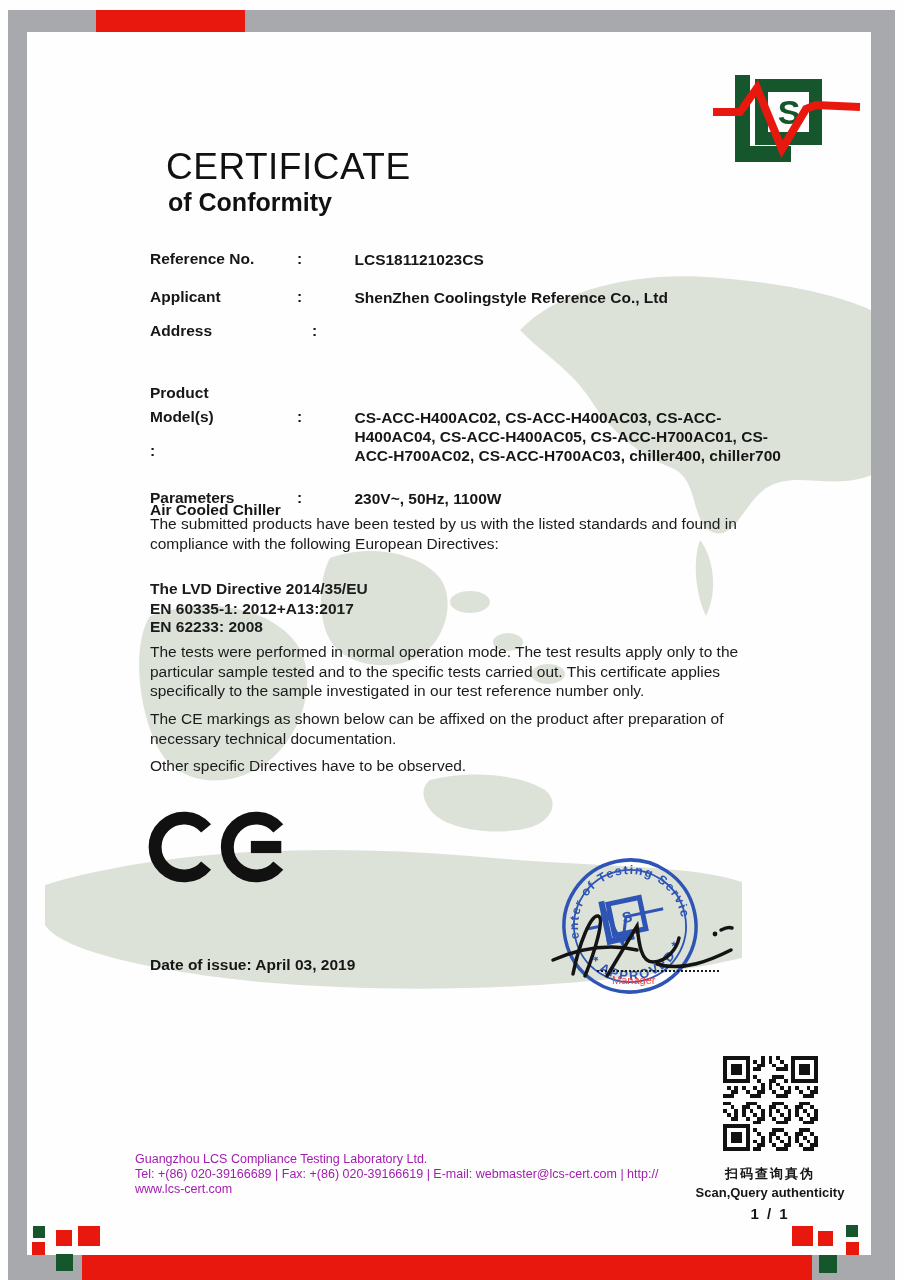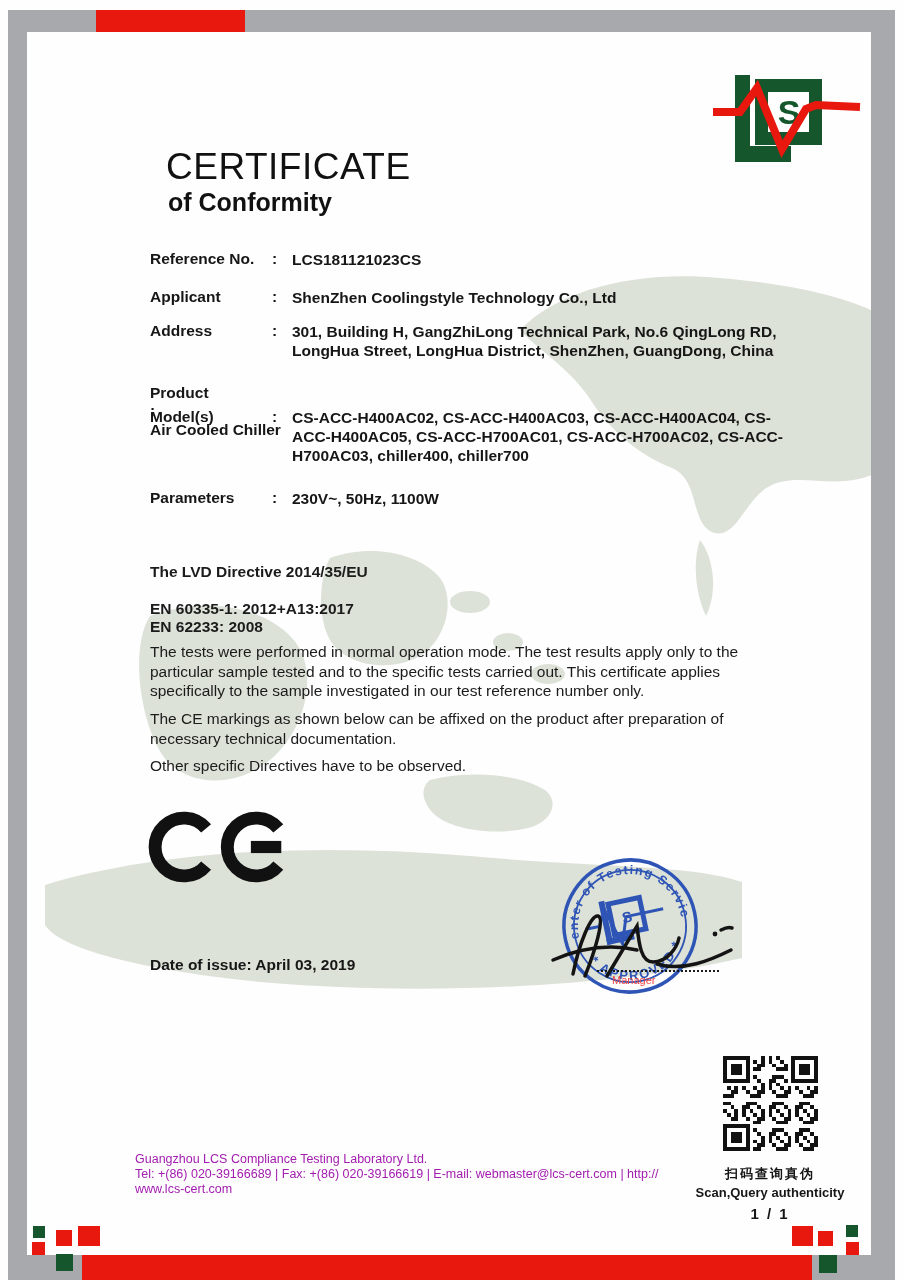--- a/index.html
+++ b/index.html
@@ -14,21 +14,21 @@
   .red{background:#e8180e;}
   .green{background:#15562c;}
   .sq{position:absolute;}
   
   .map{position:absolute; left:0; top:0; z-index:0; pointer-events:none;}
   .content{position:absolute; left:0; top:0; width:904px; height:1280px; z-index:1;}
   
   .title1{position:absolute; left:166px; top:146px; font-size:37px; font-weight:normal; letter-spacing:.5px; color:#111;}
   .title2{position:absolute; left:168px; top:188px; font-size:25px; font-weight:bold; color:#111;}
   
-  .frow{position:absolute; left:150px; width:648px; display:flex; align-items:flex-start;}
+  .frow{position:absolute; left:150px; width:648px; display:flex; align-items:flex-start;gap:40px;}
   .flabel{width:122px; font-weight:bold; font-size:15.5px;}
   .fcolon{width:20px; font-weight:bold; font-size:15.5px;}
   .fvalue{width:506px; font-weight:bold; font-size:15.5px; line-height:19px;}
   
   .para{position:absolute; left:150px; width:624px; font-size:15.5px; line-height:19.5px; color:#1b1b1b;}
   .bold{font-weight:bold;}
   
   .dotline{position:absolute; left:597px; top:958px; width:122px; border-bottom:2px dotted #1a1a1a; height:12px;}
   .manager{position:absolute; left:612px; top:974px; font-size:11px; color:#ef4444;}
   .dateline{position:absolute; left:150px; top:956px; font-size:15.5px; font-weight:bold;}
@@ -98,44 +98,44 @@
     <div class="title2">of Conformity</div>
 
     <div class="frow" style="top:250px;">
       <span class="flabel">Reference No.</span>
       <span class="fcolon">:</span>
       <span class="fvalue">LCS181121023CS</span>
     </div>
     <div class="frow" style="top:288px;">
       <span class="flabel">Applicant</span>
       <span class="fcolon">:</span>
-      <span class="fvalue">ShenZhen Coolingstyle Technology Co., Ltd</span>
+      <span class="fvalue">ShenZhen Coolingstyle Reference Co., Ltd</span>
     </div>
     <div class="frow" style="top:322px;">
       <span class="flabel">Address</span>
       <span class="fcolon">:</span>
-      <span class="fvalue">301, Building H, GangZhiLong Technical Park, No.6 QingLong RD, LongHua Street, LongHua District, ShenZhen, GuangDong, China</span>
     </div>
     <div class="frow" style="top:384px;flex-direction:column;">
       <span class="flabel">Product</span>
       <span class="fcolon">:</span>
       <span class="fvalue">Air Cooled Chiller</span>
     </div>
     <div class="frow" style="top:408px;">
       <span class="flabel">Model(s)</span>
       <span class="fcolon">:</span>
       <span class="fvalue">CS-ACC-H400AC02, CS-ACC-H400AC03, CS-ACC-H400AC04, CS-ACC-H400AC05, CS-ACC-H700AC01, CS-ACC-H700AC02, CS-ACC-H700AC03, chiller400, chiller700</span>
     </div>
     <div class="frow" style="top:489px;">
       <span class="flabel">Parameters</span>
       <span class="fcolon">:</span>
       <span class="fvalue">230V~, 50Hz, 1100W</span>
     </div>
 
-    <div class="para bold" style="top:562px;">The LVD Directive 2014/35/EU</div>
+    <div class="para" style="top:514px;">The submitted products have been tested by us with the listed standards and found in compliance with the following European Directives:</div>
+    <div class="para bold" style="top:579px;">The LVD Directive 2014/35/EU</div>
     <div class="para bold" style="top:599px;">EN 60335-1: 2012+A13:2017</div>
     <div class="para bold" style="top:617px;">EN 62233: 2008</div>
     <div class="para" style="top:642px;">The tests were performed in normal operation mode. The test results apply only to the particular sample tested and to the specific tests carried out. This certificate applies specifically to the sample investigated in our test reference number only.</div>
     <div class="para" style="top:709px;">The CE markings as shown below can be affixed on the product after preparation of necessary technical documentation.</div>
     <div class="para" style="top:756px;">Other specific Directives have to be observed.</div>
 
     <svg class="abs" style="left:146px; top:808px;" width="152" height="78" viewBox="0 0 200 100">
       <path d="M79.1,25.6 A38,38 0 1,0 79.1,74.4" fill="none" stroke="#111" stroke-width="17"></path>
       <path d="M174.1,25.6 A38,38 0 1,0 174.1,74.4" fill="none" stroke="#111" stroke-width="17"></path>
       <rect x="138" y="42" width="40" height="16" fill="#111"></rect>

